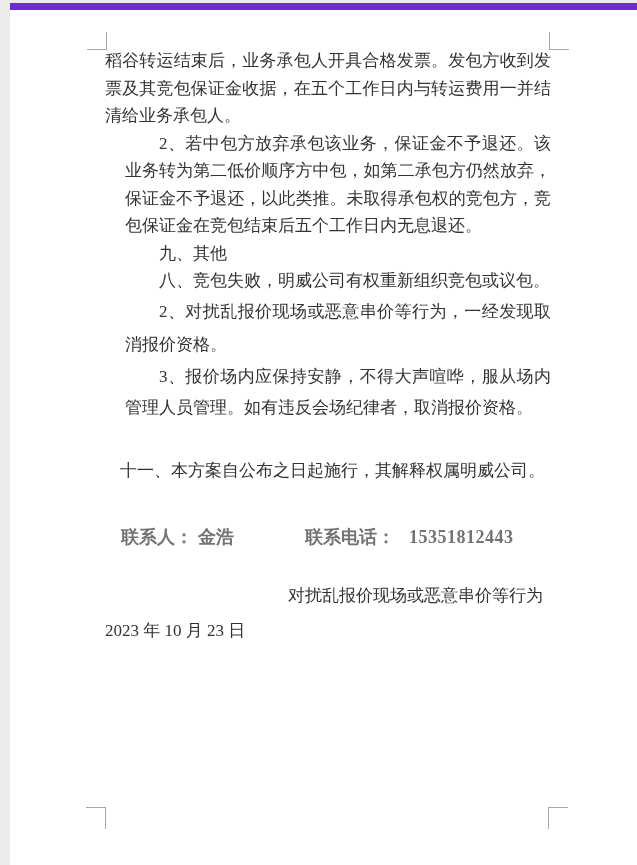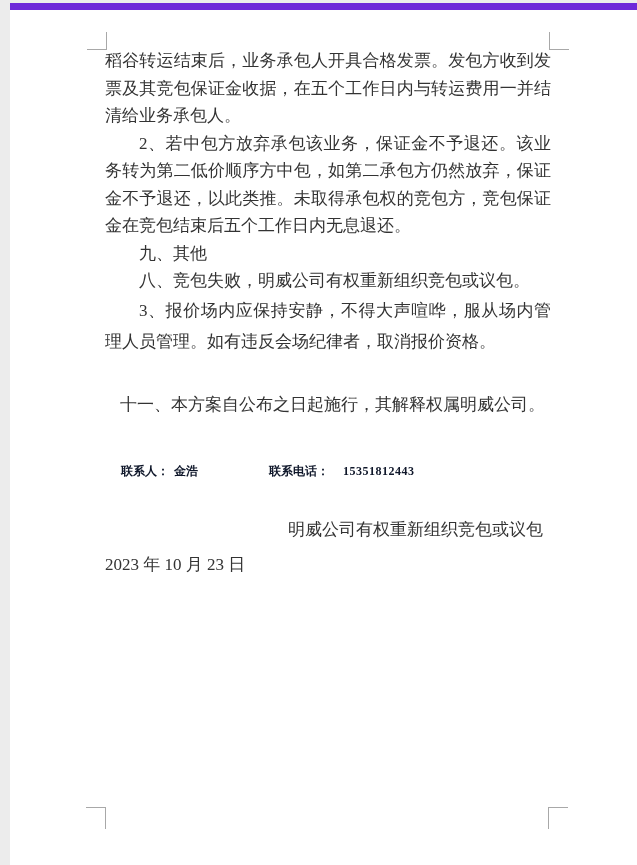--- a/index.html
+++ b/index.html
@@ -50,31 +50,31 @@
     font-size: 17px;
   }
   .textblock p {
     margin: 0;
     padding: 0;
     line-height: 27.5px;
     text-align: justify;
     text-justify: inter-character;
     word-break: break-all;
   }
-  p.indent { text-indent: 2em; }
+  p.indent { text-indent: 2em; margin-left: 20px; }
   p.loose  { line-height: 33px; }
   p.loose2 { line-height: 31px; }
   p.spaced { margin-top: 34px; margin-left: 15px; }
   
   p.contact {
     margin-top: 38px;
     line-height: 30px;
-    font-size: 12px;
+    font-size: 18px;
     font-weight: bold;
-    color: #0f172a;
+    color: #737373;
     text-align: left;
     padding-left: 16px;
   }
   p.contact .name   { margin-left: 5px; }
   p.contact .phlabel{ margin-left: 71px; }
   p.contact .phnum  { margin-left: 14px; letter-spacing: 0.5px; }
   
   p.company {
     margin-top: 30px;
     text-align: right;
@@ -94,24 +94,25 @@
     <div class="mark tl"></div>
     <div class="mark tr"></div>
     <div class="mark bl"></div>
     <div class="mark br"></div>
 
     <div class="textblock">
       <p class="body">稻谷转运结束后，业务承包人开具合格发票。发包方收到发票及其竞包保证金收据，在五个工作日内与转运费用一并结清给业务承包人。</p>
       <p class="body indent">2、若中包方放弃承包该业务，保证金不予退还。该业务转为第二低价顺序方中包，如第二承包方仍然放弃，保证金不予退还，以此类推。未取得承包权的竞包方，竞包保证金在竞包结束后五个工作日内无息退还。</p>
       <p class="body indent">九、其他</p>
       <p class="body indent">八、竞包失败，明威公司有权重新组织竞包或议包。</p>
+      <p class="body indent loose">2、对扰乱报价现场或恶意串价等行为，一经发现取消报价资格。</p>
       <p class="body indent loose2">3、报价场内应保持安静，不得大声喧哗，服从场内管理人员管理。如有违反会场纪律者，取消报价资格。</p>
       <p class="body spaced">十一、本方案自公布之日起施行，其解释权属明威公司。</p>
 
       <p class="contact">
         <span>联系人：</span><span class="name">金浩</span><span class="phlabel">联系电话：</span><span class="phnum">15351812443</span>
       </p>
 
-      <p class="company">明威公司有权重新组织竞包或议包</p>
+      <p class="company">对扰乱报价现场或恶意串价等行为</p>
       <p class="date">2023 年 10 月 23 日</p>
     </div>
   </div>
 </div>
 
 </body></html>

